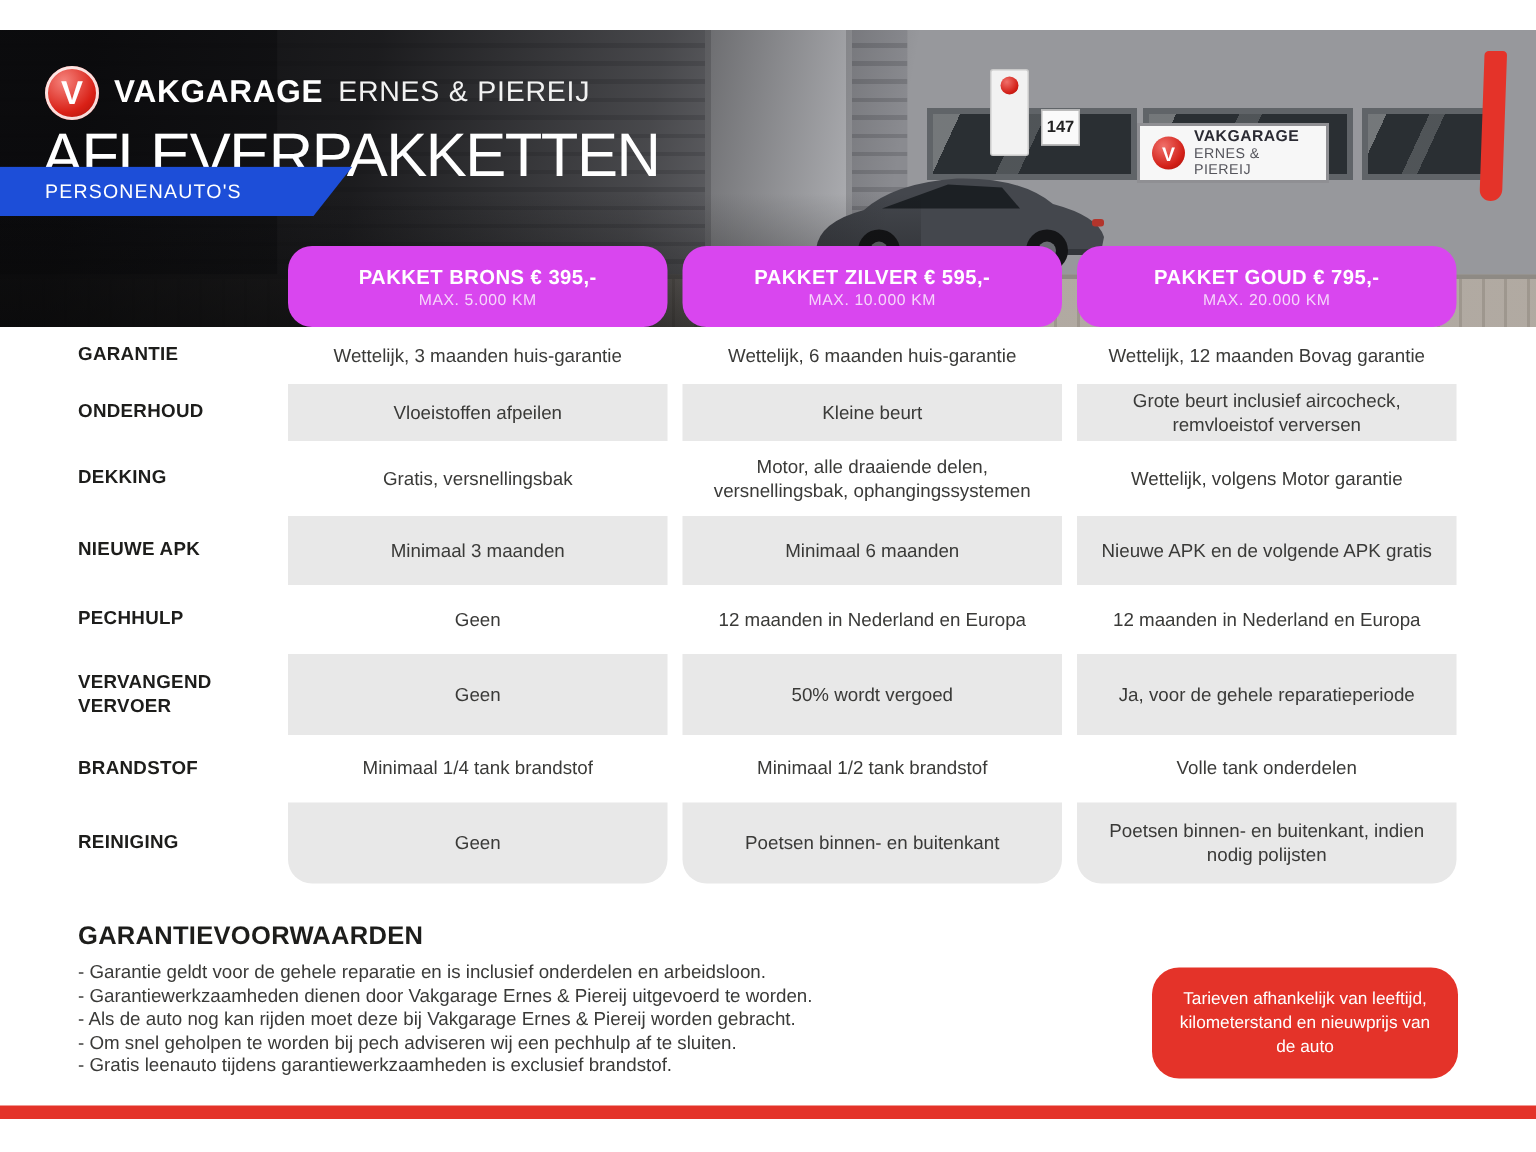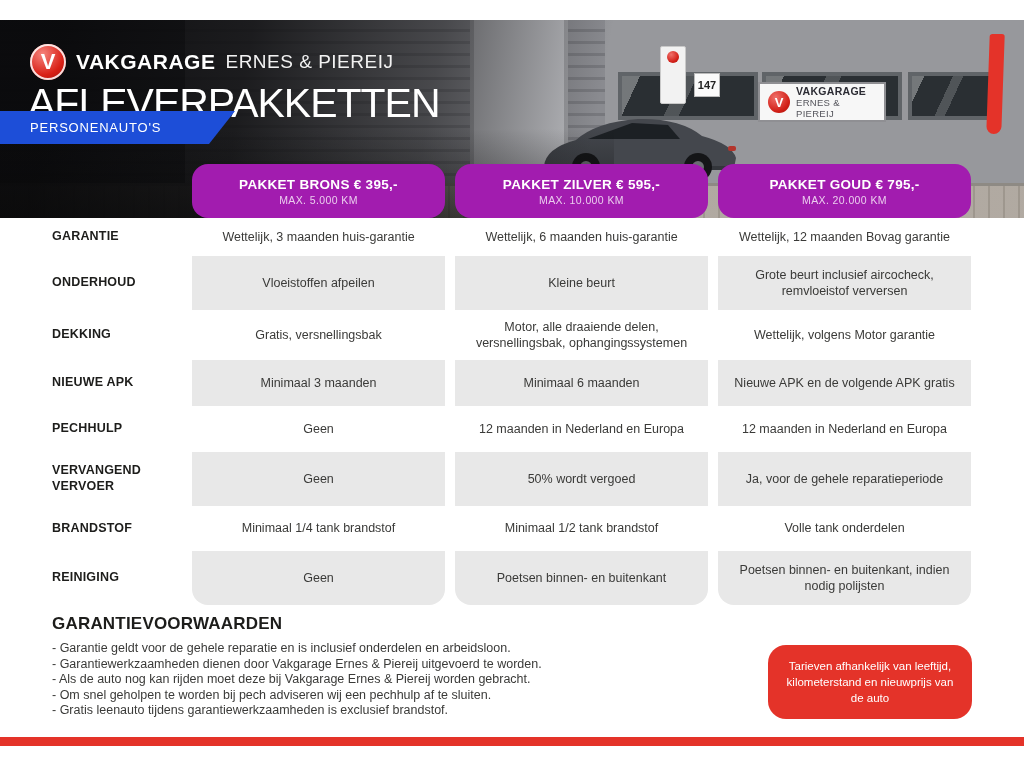--- a/index.html
+++ b/index.html
@@ -46,21 +46,21 @@
       box-shadow:inset 0 0 0 2px rgba(255,255,255,.85);
       color:#fff;font-weight:bold;font-size:22px;display:flex;align-items:center;justify-content:center;}
   .brand{color:#fff;font-weight:bold;font-size:21px;letter-spacing:.5px;}
   .dealer{color:#f2f2f2;font-weight:300;font-size:19px;letter-spacing:.5px;}
   .title{position:absolute;left:28px;top:80px;z-index:5;color:#fff;font-size:41px;font-weight:400;letter-spacing:-1px;}
   .ribbon{position:absolute;left:0;top:111px;z-index:5;width:235px;height:33px;background:#1d4ed8;
       clip-path:polygon(0 0,100% 0,calc(100% - 26px) 100%,0 100%);
       color:#fff;font-size:13px;letter-spacing:.8px;line-height:33px;padding-left:30px;box-sizing:border-box;}
 
   
-  .pkg{position:absolute;top:164px;width:253px;height:54px;background:#a21caf;border-radius:16px;z-index:6;
+  .pkg{position:absolute;top:164px;width:253px;height:54px;background:#d946ef;border-radius:16px;z-index:6;
       display:flex;flex-direction:column;align-items:center;justify-content:center;color:#fff;text-align:center;}
   .pkg .pt{font-size:13.5px;font-weight:bold;letter-spacing:.3px;}
   .pkg .ps{font-size:10.5px;color:rgba(255,255,255,.78);margin-top:2px;letter-spacing:.4px;}
   .p1{left:192px;} .p2{left:455px;} .p3{left:718px;}
 
   
   .table{position:absolute;left:0;top:218px;width:1024px;}
   .row{position:relative;width:100%;}
   .row .label{position:absolute;left:52px;top:50%;transform:translateY(-50%);width:132px;
       font-size:12.5px;font-weight:bold;color:#1d1d1b;letter-spacing:.2px;line-height:1.25;}
@@ -147,21 +147,21 @@
 
   <div class="table">
 
     <div class="row" style="height:38px">
       <div class="label">GARANTIE</div>
       <div class="cell c1">Wettelijk, 3 maanden huis-garantie</div>
       <div class="cell c2">Wettelijk, 6 maanden huis-garantie</div>
       <div class="cell c3">Wettelijk, 12 maanden Bovag garantie</div>
     </div>
 
-    <div class="row gray" style="height:54px">
+    <div class="row gray" style="height:38px">
       <div class="label">ONDERHOUD</div>
       <div class="cell c1">Vloeistoffen afpeilen</div>
       <div class="cell c2">Kleine beurt</div>
       <div class="cell c3">Grote beurt inclusief aircocheck, remvloeistof verversen</div>
     </div>
 
     <div class="row" style="height:50px">
       <div class="label">DEKKING</div>
       <div class="cell c1">Gratis, versnellingsbak</div>
       <div class="cell c2">Motor, alle draaiende delen, versnellingsbak, ophangingssystemen</div>

